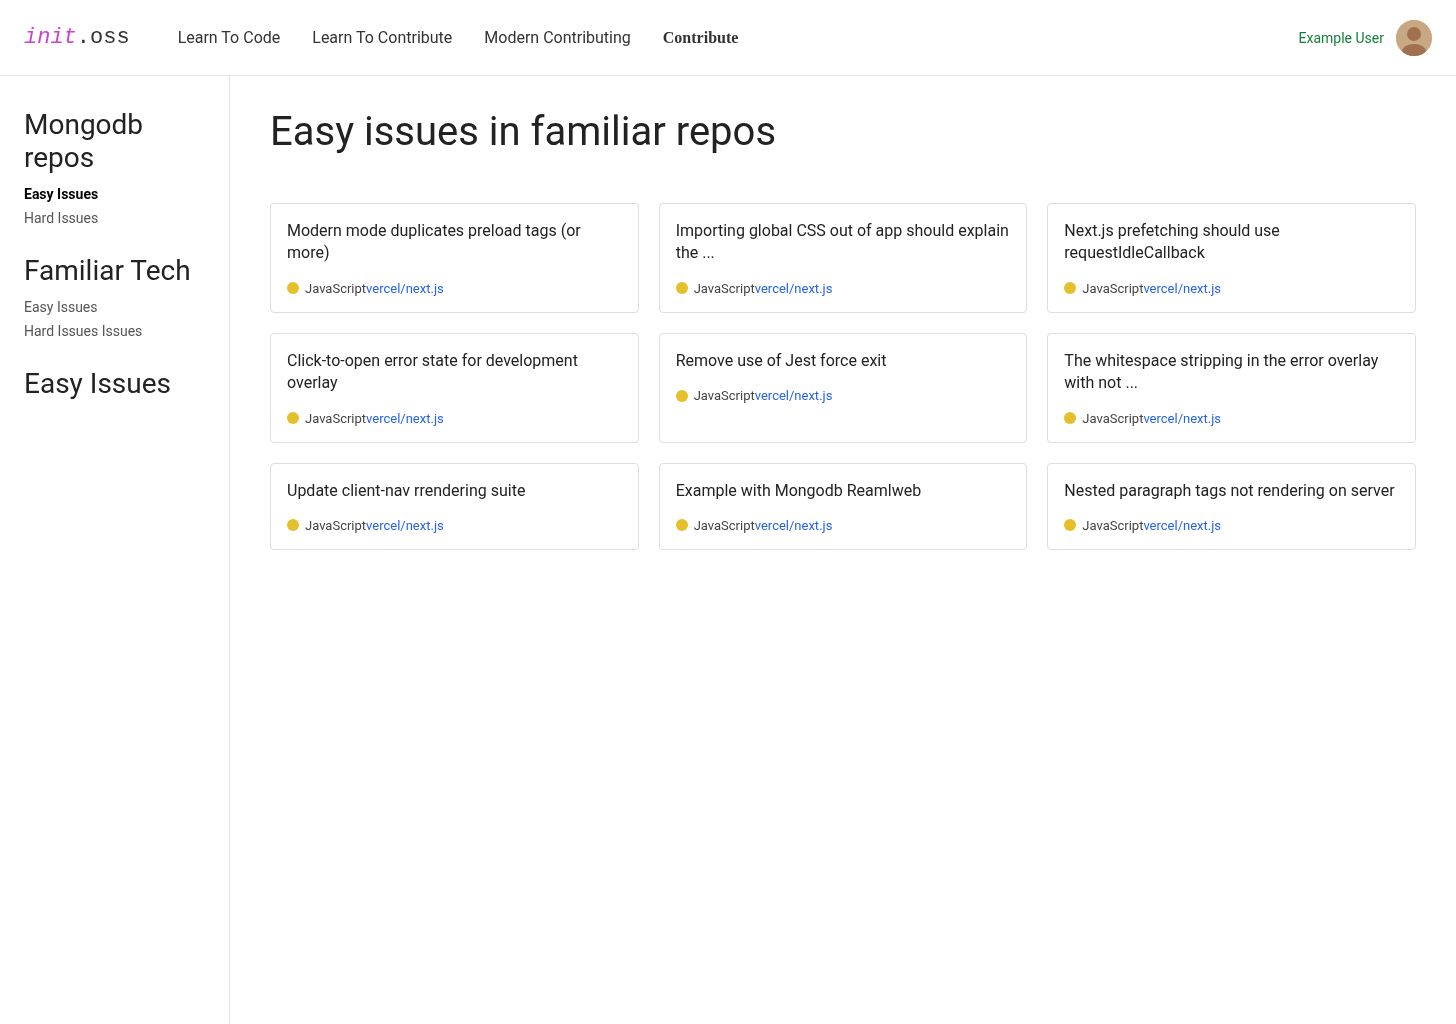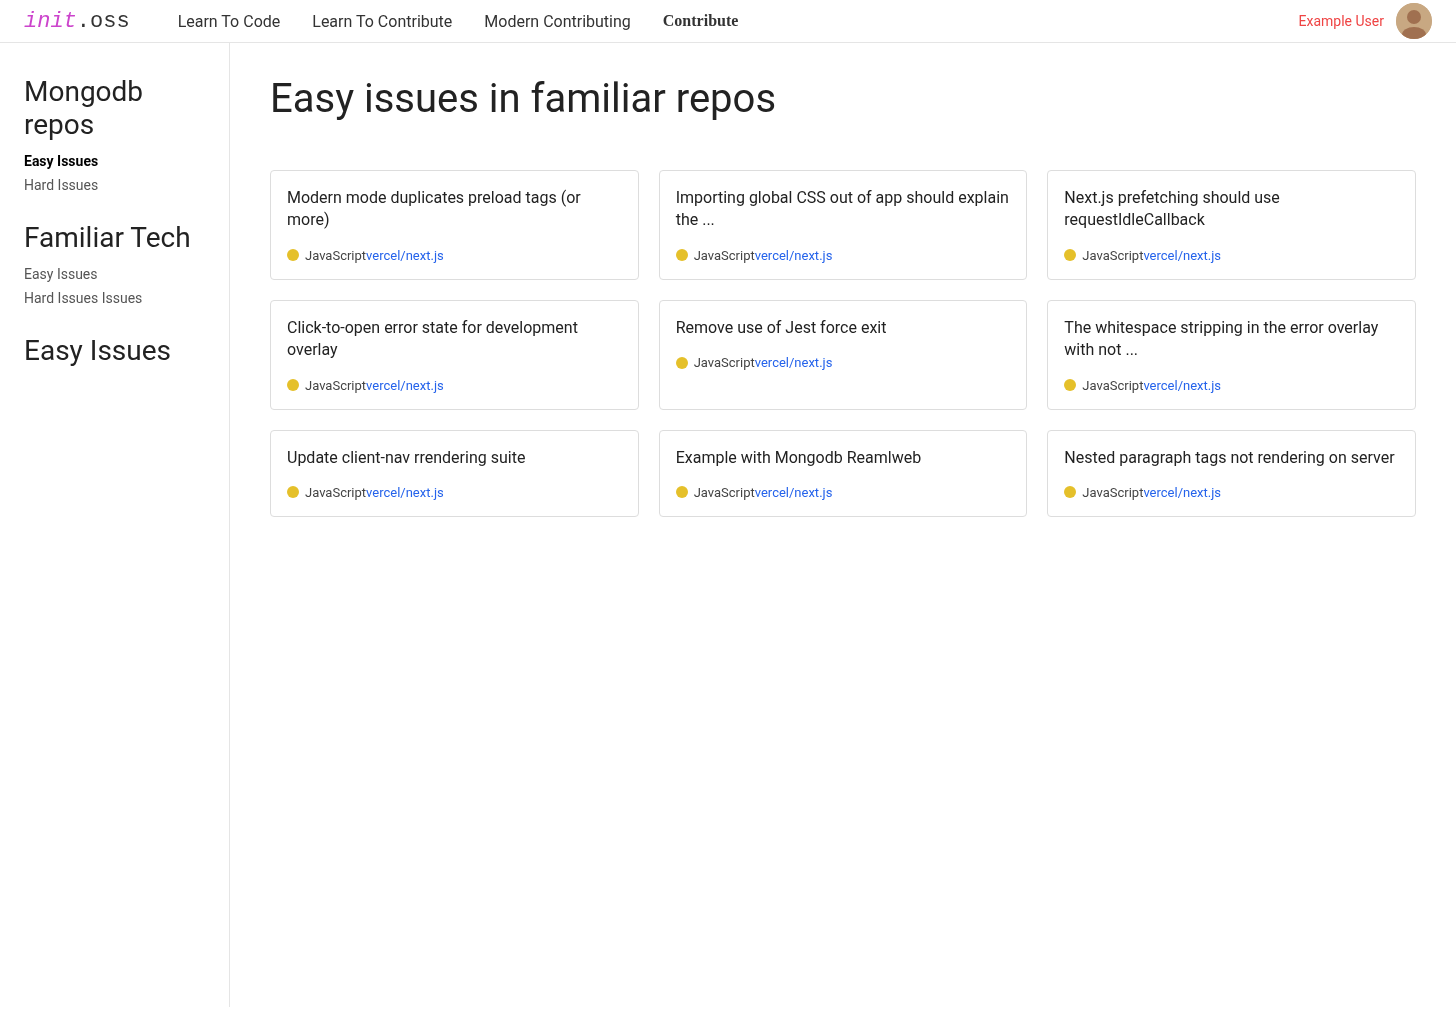--- a/index.html
+++ b/index.html
@@ -3,21 +3,21 @@
   <meta charset="utf-8">
   <style>
     * { box-sizing: border-box; margin: 0; padding: 0; }
     body { font-family: -apple-system, BlinkMacSystemFont, 'Segoe UI', Roboto, sans-serif; background: #fff; color: #333; }
 
     
     .header {
       display: flex;
       align-items: center;
       padding: 0 24px;
-      height: 43px;
+      height: 76px;
       border-bottom: 1px solid #e5e5e5;
       gap: 32px;
     }
     .logo {
       font-family: 'Courier New', monospace;
       font-size: 22px;
       font-weight: 400;
       color: #333;
       margin-right: 16px;
     }
@@ -41,21 +41,21 @@
       font-family: Liberation Serif, serif;
     }
     .header-user {
       display: flex;
       align-items: center;
       gap: 12px;
       margin-left: auto;
     }
     .user-name {
       font-size: 14px;
-      color: #ef4444;
+      color: #15803d;
     }
     .avatar {
       width: 36px;
       height: 36px;
       border-radius: 50%;
       background: #c8a882;
       overflow: hidden;
       display: flex;
       align-items: center;
       justify-content: center;

